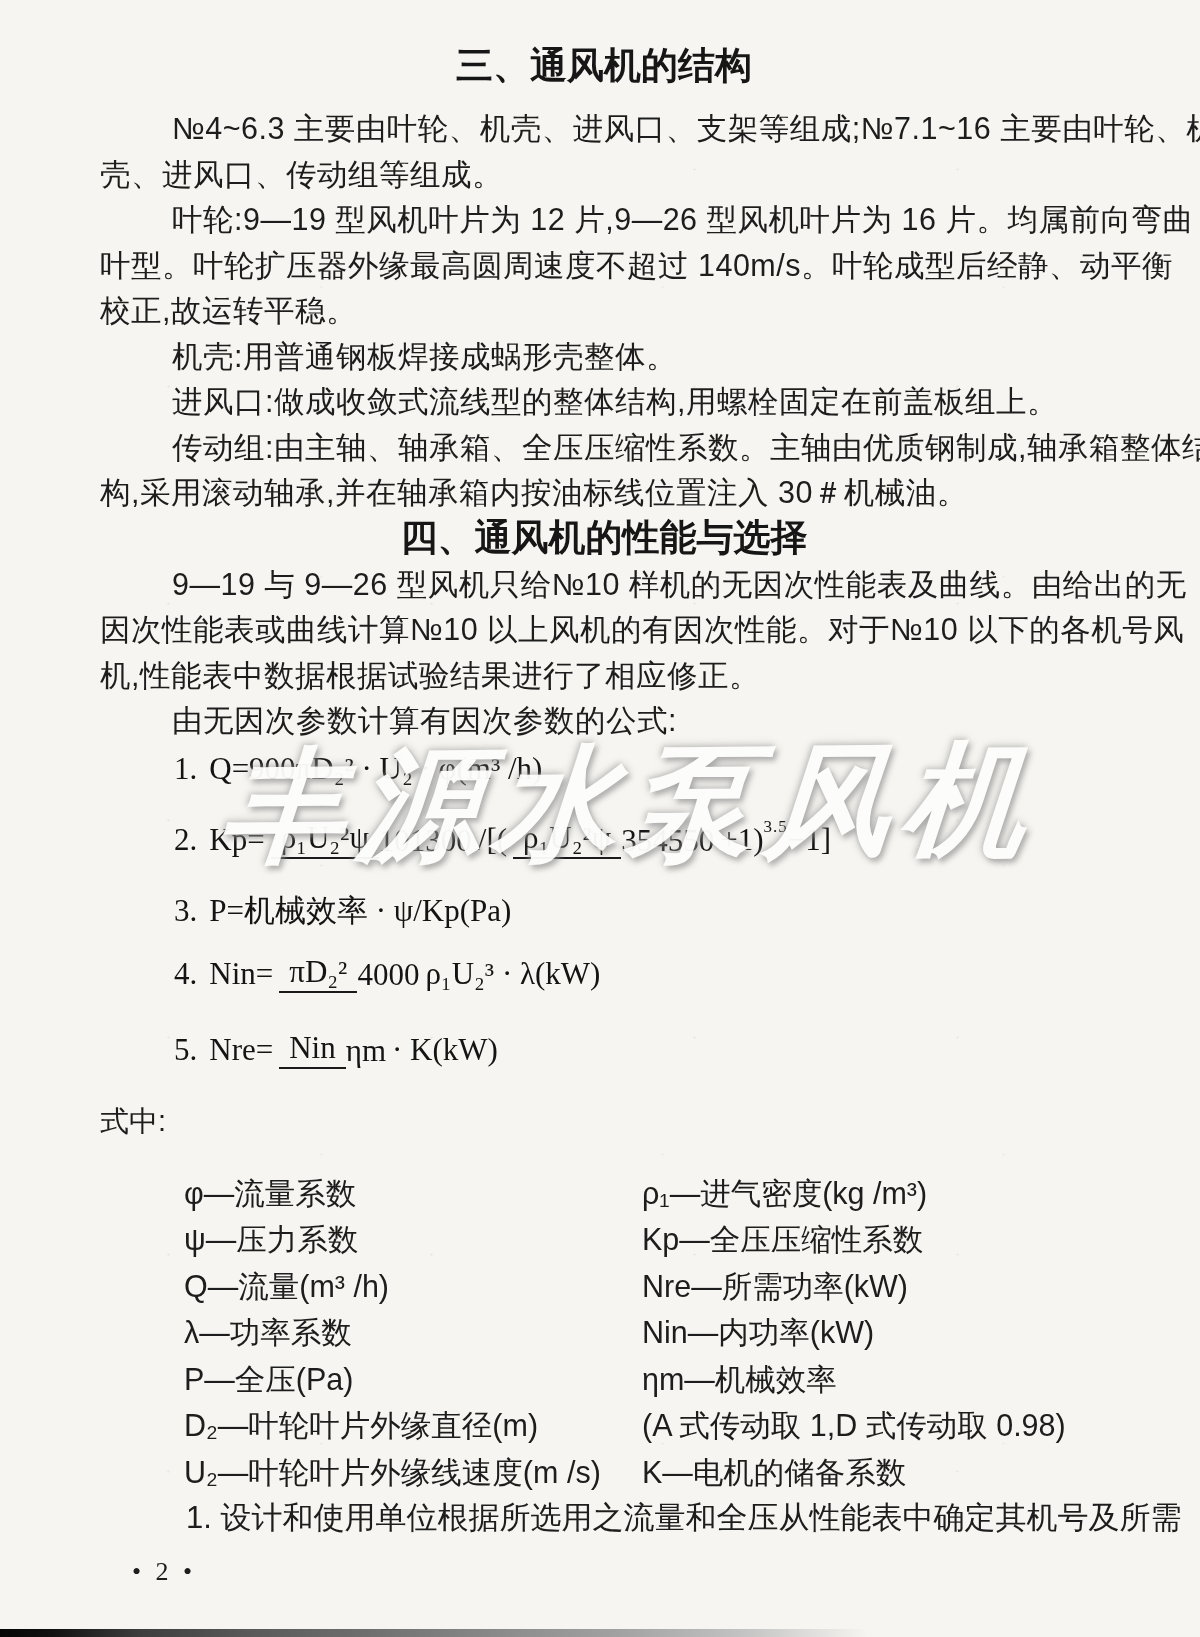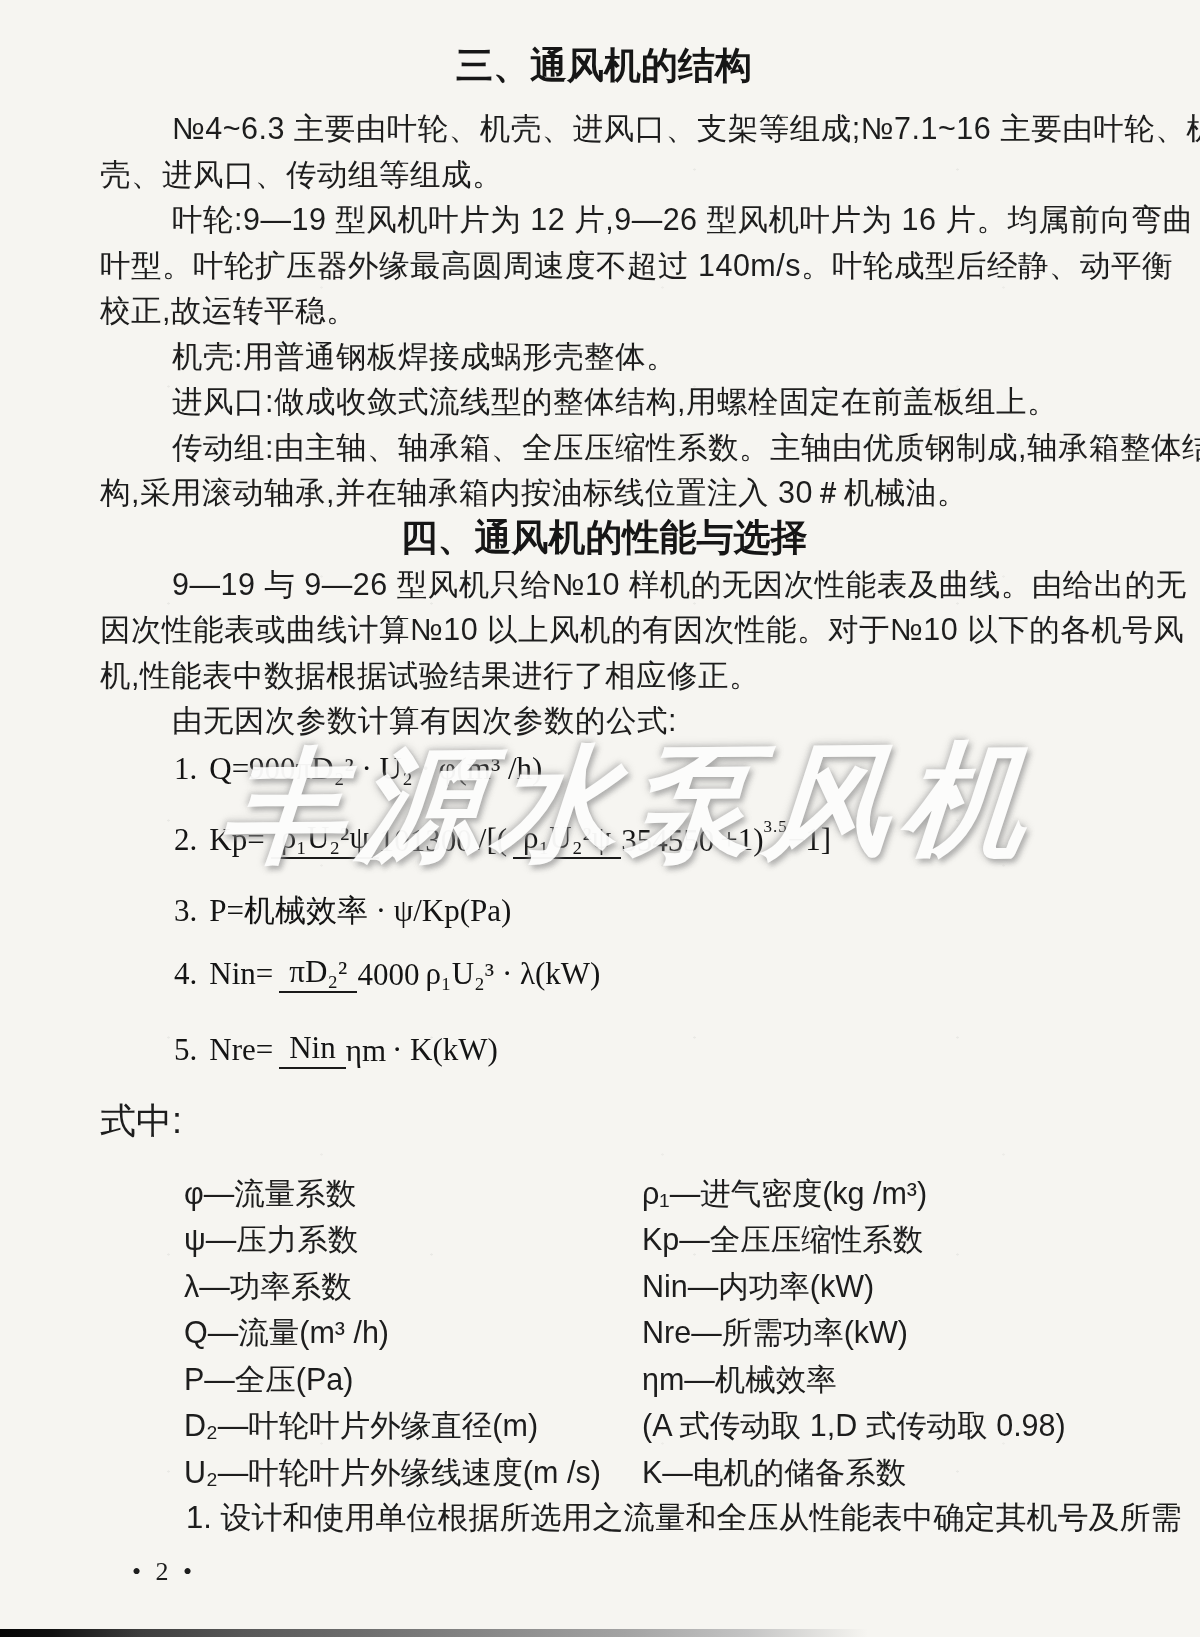--- a/index.html
+++ b/index.html
@@ -46,21 +46,21 @@
   .frac{
     display:inline-flex;flex-direction:row;align-items:center;
     margin:10px 6px;vertical-align:middle;
   }
   .frac .num{
     display:block;padding:0 10px 2px 10px;
     border-bottom:2.5px solid #1a1a1a;line-height:34px;
   }
   .frac .den{display:block;padding-top:2px;line-height:34px;}
   .sup{font-size:17px;position:relative;top:-13px;letter-spacing:1px;}
-  .where{font-size:36px;line-height:46px;margin-top:10px;}
+  .where{font-size:29px;line-height:46px;margin-top:10px;}
   .defs{font-size:30.5px;line-height:46.5px;padding-left:84px;margin-top:26px;}
   .def-row{display:flex;white-space:nowrap;}
   .def-left{width:458px;flex:none;}
   .def-right{flex:1;}
   .note-line{font-size:31px;line-height:46px;padding-left:86px;white-space:nowrap;}
   .pagenum{
     margin-top:16px;padding-left:32px;
     font-size:26px;letter-spacing:4px;
     font-family:"Liberation Serif","DejaVu Serif",serif;
   }
@@ -174,28 +174,28 @@
     <div class="defs">
       <div class="def-row">
         <span class="def-left">φ—流量系数</span>
         <span class="def-right">ρ₁—进气密度(kg /m³)</span>
       </div>
       <div class="def-row">
         <span class="def-left">ψ—压力系数</span>
         <span class="def-right">Kp—全压压缩性系数</span>
       </div>
       <div class="def-row">
+        <span class="def-left">Q—流量(m³ /h)</span>
+        <span class="def-right">Nre—所需功率(kW)</span>
+      </div>
+      <div class="def-row">
         <span class="def-left">λ—功率系数</span>
         <span class="def-right">Nin—内功率(kW)</span>
       </div>
       <div class="def-row">
-        <span class="def-left">Q—流量(m³ /h)</span>
-        <span class="def-right">Nre—所需功率(kW)</span>
-      </div>
-      <div class="def-row">
         <span class="def-left">P—全压(Pa)</span>
         <span class="def-right">ηm—机械效率</span>
       </div>
       <div class="def-row">
         <span class="def-left">D₂—叶轮叶片外缘直径(m)</span>
         <span class="def-right">(A 式传动取 1,D 式传动取 0.98)</span>
       </div>
       <div class="def-row">
         <span class="def-left">U₂—叶轮叶片外缘线速度(m /s)</span>
         <span class="def-right">K—电机的储备系数</span>

